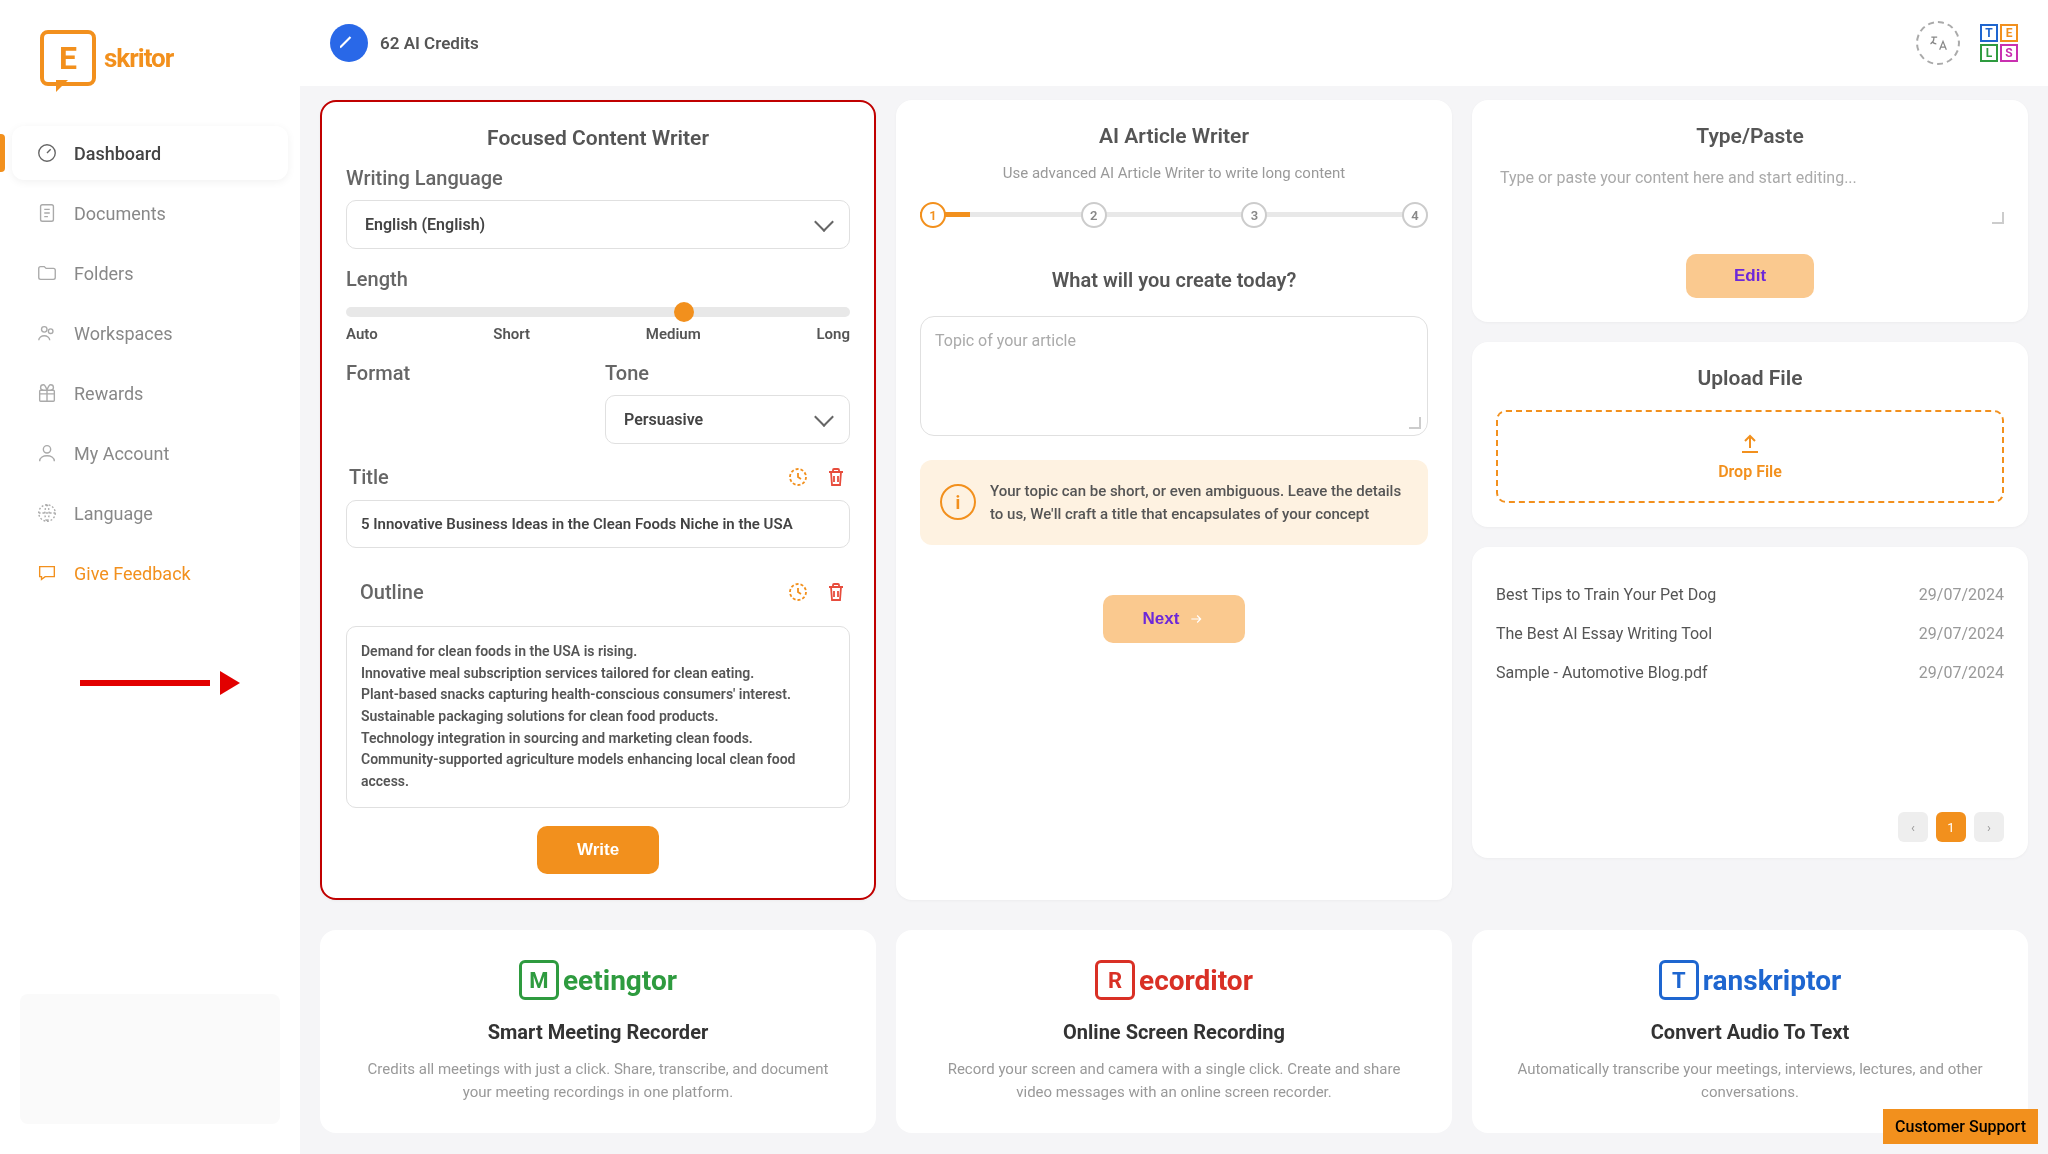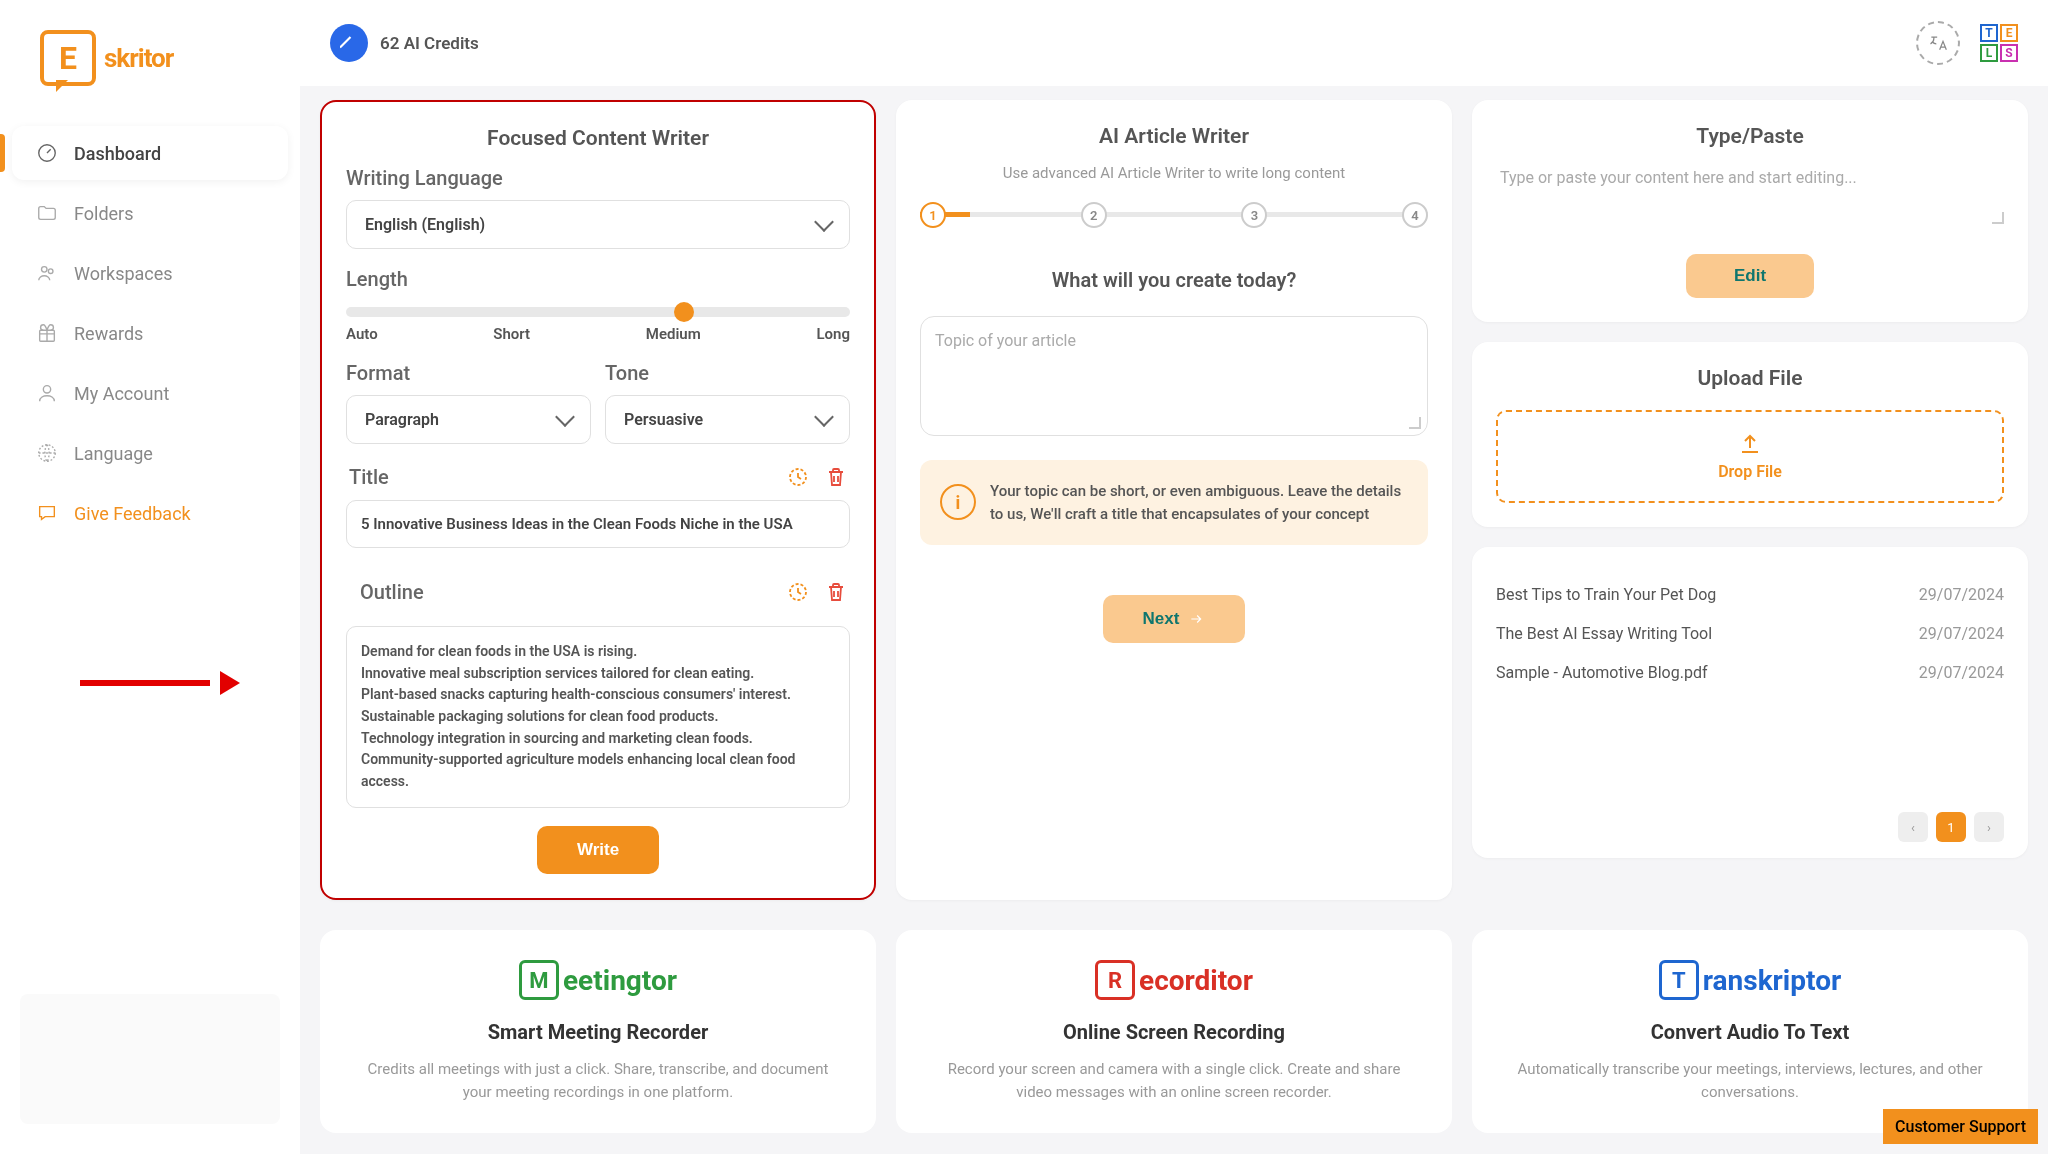--- a/index.html
+++ b/index.html
@@ -37,21 +37,21 @@
 .slider-track { position:relative; height:10px; background:#e8e8e8; border-radius:5px; margin:16px 0 8px;}
 .slider-thumb { position:absolute; top:-5px; left:65%; width:20px; height:20px; background:#F2901D; border-radius:50%;}
 .slider-labels { display:flex; justify-content:space-between; font-size:15px; font-weight:600; color:#555; margin-bottom:18px;}
 .two-col { display:grid; grid-template-columns:1fr 1fr; gap:14px;}
 .label-row { display:flex; justify-content:space-between; align-items:center; margin-bottom:8px;}
 .icon-btns { display:flex; gap:10px;}
 .icon-btn { width:28px; height:28px; display:flex; align-items:center; justify-content:center; cursor:pointer;}
 .input-box { border:1px solid #e0e0e0; border-radius:10px; padding:14px; font-size:15px; font-weight:600; color:#444; margin-bottom:18px;}
 .outline-box { border:1px solid #e0e0e0; border-radius:10px; padding:14px; font-size:14px; font-weight:600; color:#555; line-height:1.55; margin-bottom:18px;}
 .btn-primary { background:#F2901D; color:#fff; border:none; padding:14px 40px; border-radius:10px; font-size:17px; font-weight:600; cursor:pointer; display:block; margin:0 auto;}
-.btn-soft { background:#FAC98F; color:#0f766e; border:none; padding:14px 40px; border-radius:10px; font-size:17px; font-weight:600; cursor:pointer; display:flex; align-items:center; gap:8px; margin:0 auto;}
+.btn-soft { background:#FAC98F; color:#6d28d9; border:none; padding:14px 40px; border-radius:10px; font-size:17px; font-weight:600; cursor:pointer; display:flex; align-items:center; gap:8px; margin:0 auto;}
 .card-sub { text-align:center; font-size:15px; color:#999; margin-bottom:20px;}
 .stepper { display:flex; align-items:center; margin-bottom:40px; position:relative;}
 .step-line { position:absolute; height:5px; background:#e8e8e8; left:0; right:0; top:10px;}
 .step-line-active { position:absolute; height:5px; background:#F2901D; left:0; width:50px; top:10px;}
 .step { width:26px; height:26px; border-radius:50%; background:#fff; border:2px solid #ccc; display:flex; align-items:center; justify-content:center; font-size:13px; font-weight:600; color:#888; z-index:1;}
 .step.active { border-color:#F2901D; color:#F2901D;}
 .step-gap { flex:1;}
 .prompt-label { text-align:center; font-size:20px; font-weight:600; color:#555; margin-bottom:24px;}
 .textarea-box { border:1px solid #e0e0e0; border-radius:14px; padding:14px; min-height:120px; color:#aaa; font-size:16px; margin-bottom:24px; position:relative;}
 .textarea-box::after { content:''; position:absolute; right:6px; bottom:6px; width:10px; height:10px; border-right:2px solid #ccc; border-bottom:2px solid #ccc;}
@@ -91,20 +91,27 @@
   <div class="nav">
     <div class="nav-item active">
       <svg class="nav-icon" viewBox="0 0 24 24" fill="none" stroke="#666" stroke-width="1.5">
           <circle cx="12" cy="12" r="9"></circle>
           <path d="M12 12 L16 8"></path>
         </svg>
       <span>Dashboard</span>
     </div>
     <div class="nav-item">
       <svg class="nav-icon" viewBox="0 0 24 24" fill="none" stroke="#aaa" stroke-width="1.5">
+          <rect x="5" y="3" width="14" height="18" rx="2"></rect>
+          <path d="M9 8h6M9 12h6M9 16h4"></path>
+        </svg>
+      <span>Documents</span>
+    </div>
+    <div class="nav-item">
+      <svg class="nav-icon" viewBox="0 0 24 24" fill="none" stroke="#aaa" stroke-width="1.5">
           <path d="M3 7a2 2 0 012-2h4l2 2h8a2 2 0 012 2v8a2 2 0 01-2 2H5a2 2 0 01-2-2z"></path>
         </svg>
       <span>Folders</span>
     </div>
     <div class="nav-item">
       <svg class="nav-icon" viewBox="0 0 24 24" fill="none" stroke="#aaa" stroke-width="1.5">
           <circle cx="9" cy="8" r="3"></circle>
           <circle cx="16" cy="10" r="2.5"></circle>
           <path d="M3 20c0-3 3-5 6-5s6 2 6 5"></path>
         </svg>
@@ -186,24 +193,20 @@
       </div>
       <div class="slider-labels">
         <span>Auto</span>
         <span>Short</span>
         <span>Medium</span>
         <span>Long</span>
       </div>
       <div class="two-col">
         <div>
           <div class="field-label">Format</div>
-          <div class="select-box">
-            <span>Paragraph</span>
-            <div class="chev"></div>
-          </div>
         </div>
         <div>
           <div class="field-label">Tone</div>
           <div class="select-box">
             <span>Persuasive</span>
             <div class="chev"></div>
           </div>
         </div>
       </div>
       <div class="label-row">

